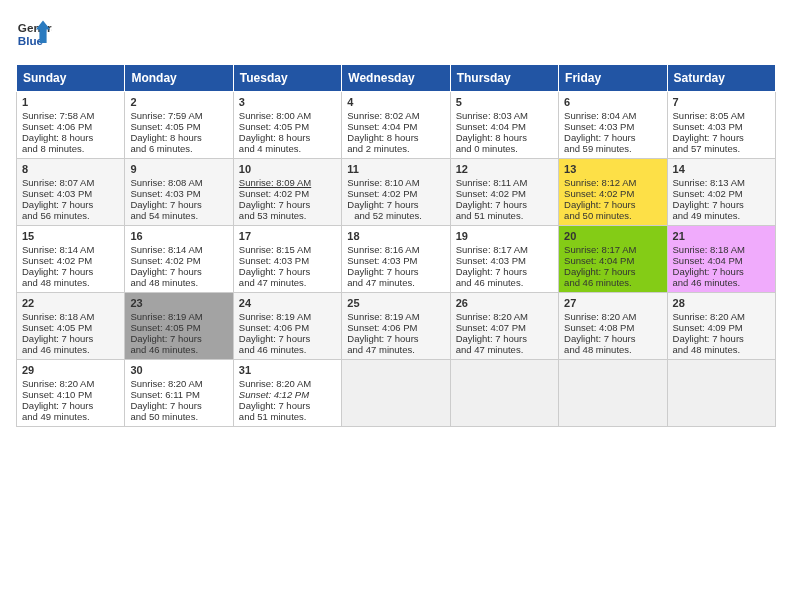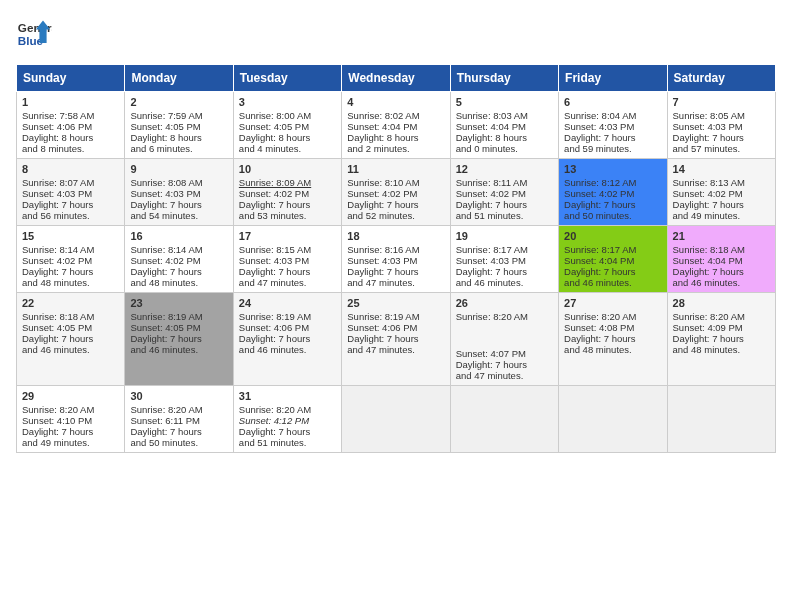--- a/index.html
+++ b/index.html
@@ -177,30 +177,30 @@
           <span style="display: block; text-decoration: underline;">Sunrise: 8:09 AM</span>
           <span style="display: block;">Sunset: 4:02 PM</span>
           <span style="display: block;">Daylight: 7 hours</span>
           <span style="display: block;">and 53 minutes.</span>
         </td>
         <td style="background: rgb(245, 245, 245);">
           <span class="day-num">11</span>
           <span style="display: block;">Sunrise: 8:10 AM</span>
           <span style="display: block;">Sunset: 4:02 PM</span>
           <span style="display: block;">Daylight: 7 hours</span>
-          <span style="display: block;">and 52 minutes.</span>
+          <span style="display: block; margin-left: 7px;">and 52 minutes.</span>
         </td>
         <td style="background: rgb(245, 245, 245);">
           <span class="day-num">12</span>
           <span style="display: block;">Sunrise: 8:11 AM</span>
           <span style="display: block;">Sunset: 4:02 PM</span>
           <span style="display: block;">Daylight: 7 hours</span>
           <span style="display: block;">and 51 minutes.</span>
         </td>
-        <td style="background: #3b82f6; margin-top: 36px;">
+        <td style="background: #fde047; margin-top: 36px;">
           <span class="day-num">13</span>
           <span style="display: block;">Sunrise: 8:12 AM</span>
           <span style="display: block;">Sunset: 4:02 PM</span>
           <span style="display: block;">Daylight: 7 hours</span>
           <span style="display: block;">and 50 minutes.</span>
         </td>
         <td style="background: rgb(245, 245, 245);">
           <span class="day-num">14</span>
           <span style="display: block;">Sunrise: 8:13 AM</span>
           <span style="display: block;">Sunset: 4:02 PM</span>
@@ -284,21 +284,21 @@
         <td style="background: rgb(245, 245, 245);">
           <span class="day-num">25</span>
           <span style="display: block;">Sunrise: 8:19 AM</span>
           <span style="display: block;">Sunset: 4:06 PM</span>
           <span style="display: block;">Daylight: 7 hours</span>
           <span style="display: block;">and 47 minutes.</span>
         </td>
         <td style="background: rgb(245, 245, 245);">
           <span class="day-num">26</span>
           <span style="display: block;">Sunrise: 8:20 AM</span>
-          <span style="display: block; margin-top: 26px;">Sunset: 4:07 PM</span>
+          <span style="display: block;">Sunset: 4:07 PM</span>
           <span style="display: block;">Daylight: 7 hours</span>
           <span style="display: block;">and 47 minutes.</span>
         </td>
         <td style="background: rgb(245, 245, 245);">
           <span class="day-num">27</span>
           <span style="display: block;">Sunrise: 8:20 AM</span>
           <span style="display: block;">Sunset: 4:08 PM</span>
           <span style="display: block;">Daylight: 7 hours</span>
           <span style="display: block;">and 48 minutes.</span>
         </td>

